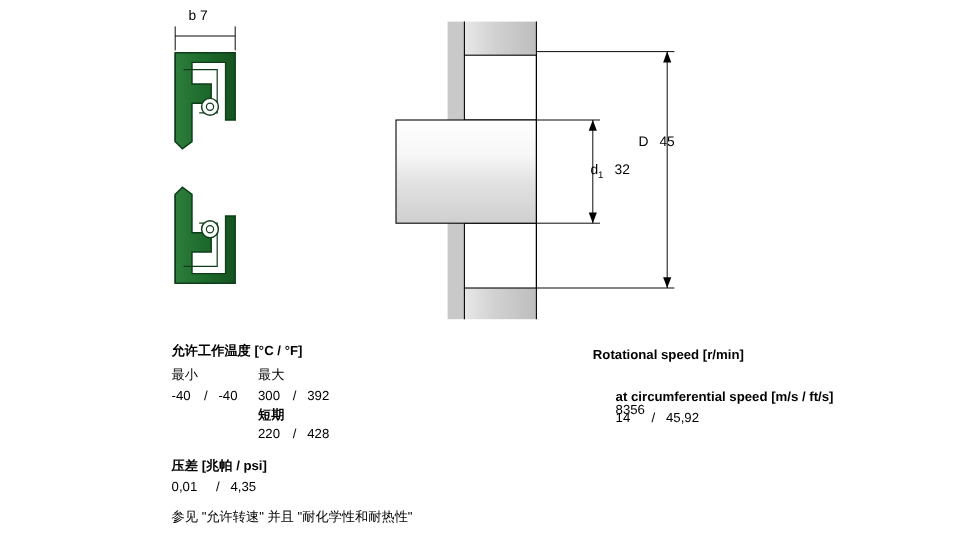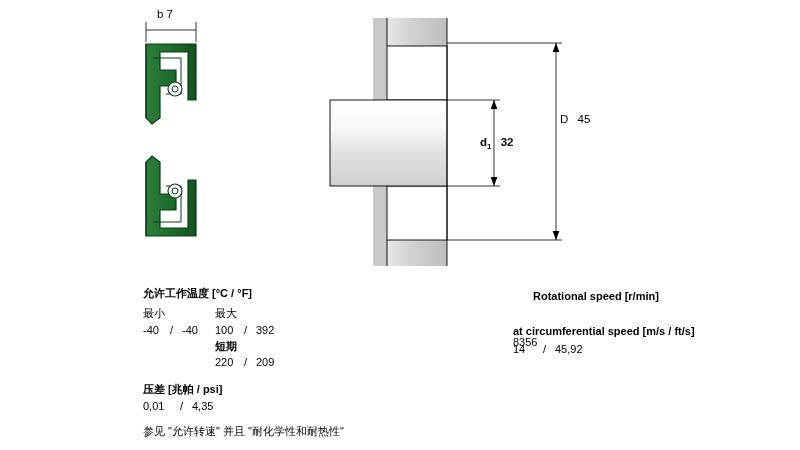--- a/index.html
+++ b/index.html
@@ -127,60 +127,60 @@
         <polygon points="494,186 490.6,177 497.4,177" fill="#000" stroke="none"></polygon>
       </g>
     </g>
   </svg>
 
   <div class="dim-label" style="left:157px; top:8px;">
     <span>b</span>
     <span>7</span>
   </div>
 
-  <div class="dim-label" style="left:560px; top:113px;text-align:center;">
+  <div class="dim-label" style="left:532px; top:113px;text-align:center;">
     <span>D</span>
     <span style="margin-left:6px;">45</span>
   </div>
 
-  <div class="dim-label" style="left:480px; top:136px;font-weight:bold;">
+  <div class="dim-label" style="left:492px; top:136px;">
     <span>d</span><span class="sub">1</span>
     <span style="margin-left:6px;">32</span>
   </div>
 
   <div class="table-block">
     <div class="txt bold" style="left:143px; top:287px;">允许工作温度 [°C / °F]</div>
 
     <div class="txt" style="left:143px; top:307px;">最小</div>
     <div class="txt" style="left:215px; top:307px;">最大</div>
 
     <div class="txt" style="left:143px; top:324px;">-40</div>
     <div class="txt" style="left:170px; top:324px;">/</div>
     <div class="txt" style="left:182px; top:324px;">-40</div>
 
-    <div class="txt" style="left:215px; top:324px;">100</div>
+    <div class="txt" style="left:215px; top:324px;">300</div>
     <div class="txt" style="left:244px; top:324px;">/</div>
     <div class="txt" style="left:256px; top:324px;">392</div>
 
     <div class="txt" style="left:215px; top:340px;font-weight:bold;">短期</div>
 
     <div class="txt" style="left:215px; top:356px;">220</div>
     <div class="txt" style="left:244px; top:356px;">/</div>
-    <div class="txt" style="left:256px; top:356px;">209</div>
+    <div class="txt" style="left:256px; top:356px;">428</div>
 
     <div class="txt bold" style="left:143px; top:383px;">压差 [兆帕 / psi]</div>
     <div class="txt" style="left:143px; top:400px;">0,01</div>
     <div class="txt" style="left:180px; top:400px;">/</div>
     <div class="txt" style="left:192px; top:400px;text-align:right;">4,35</div>
 
     <div class="txt" style="left:143px; top:425px;">参见 "允许转速" 并且 "耐化学性和耐热性"</div>
   </div>
 
   <div class="table-block">
-    <div class="txt bold" style="left:533px; top:290px;">Rotational speed [r/min]</div>
+    <div class="txt bold" style="left:494px; top:290px;">Rotational speed [r/min]</div>
     <div class="txt" style="left:513px; top:308px;margin-top:28px;">8356</div>
 
     <div class="txt bold" style="left:513px; top:325px;">at circumferential speed [m/s / ft/s]</div>
     <div class="txt" style="left:513px; top:343px;">14</div>
     <div class="txt" style="left:543px; top:343px;">/</div>
     <div class="txt" style="left:555px; top:343px;">45,92</div>
   </div>
 
 </div>
 

